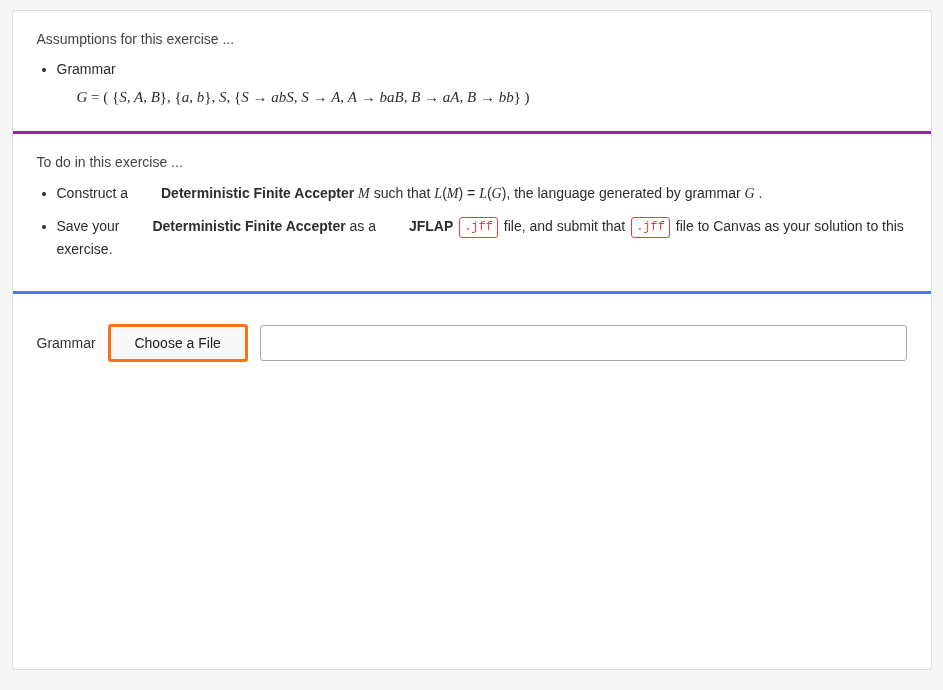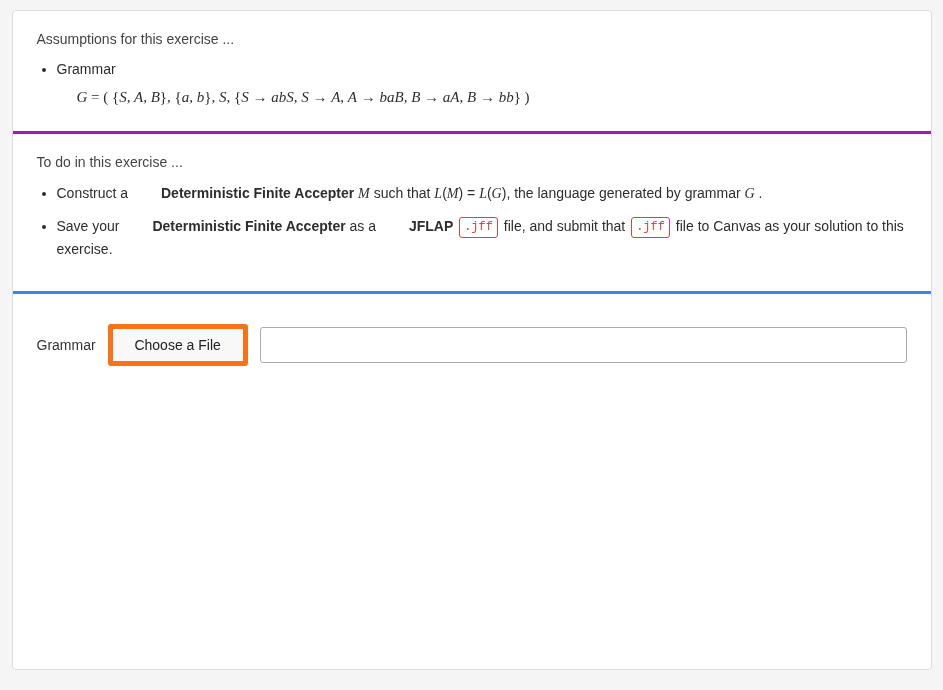--- a/index.html
+++ b/index.html
@@ -127,21 +127,21 @@
       align-items: center;
       gap: 12px;
     }
 
     .upload-label {
       font-size: 14px;
       color: #333;
     }
 
     .choose-file-btn {
-      border: 5px solid #f97316;
+      border: 3px solid #f97316;
       background: #f8f8f8;
       padding: 8px 18px;
       font-size: 14px;
       cursor: pointer;
       border-radius: 3px;
       color: #222;
       min-width: 140px;
       text-align: center;
     }
 

